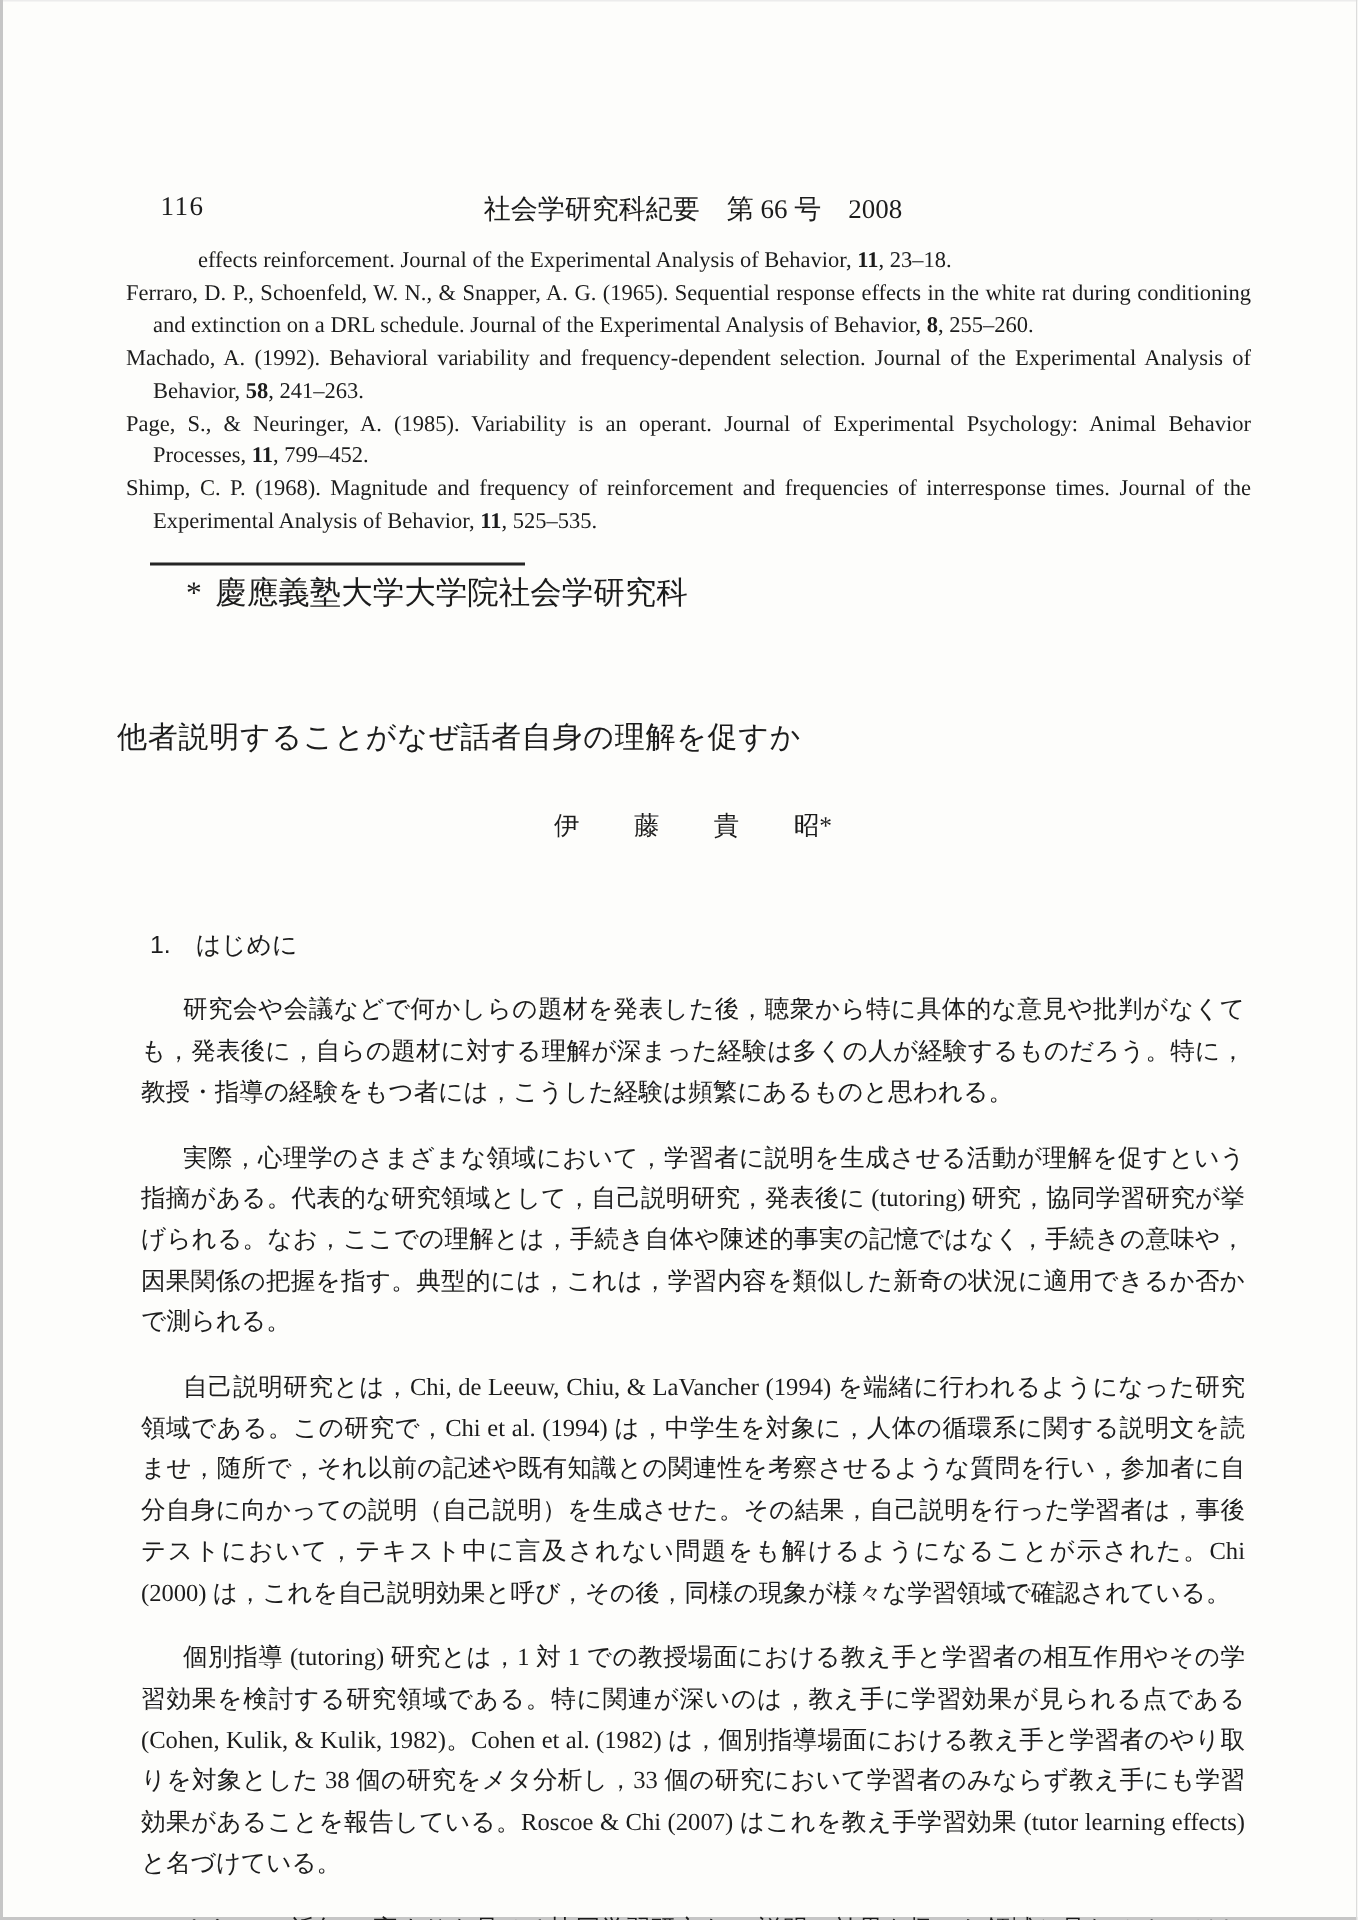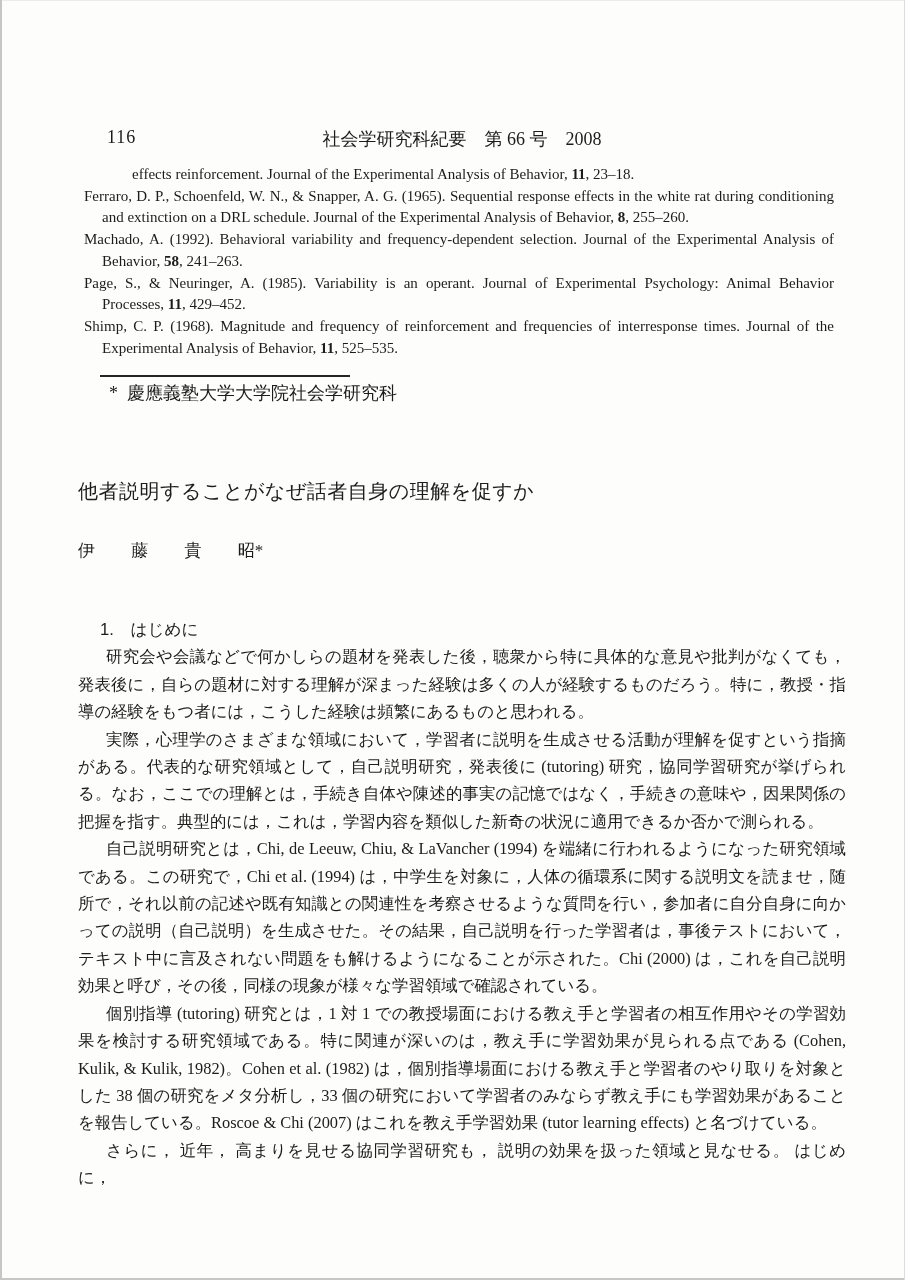--- a/index.html
+++ b/index.html
@@ -67,42 +67,43 @@
     position: absolute;
     top: 375px;
     left: 100px;
     width: 250px;
     height: 2px;
     background: #252525;
   }
   .footnote {
     position: absolute;
     top: 381px;
-    left: 109px;
-    font-size: 18px;
+    left: 124px;
+    font-size: 21px;
   }
   .fn-marker { margin-right: 9px; }
 
   
   .article-title {
     position: absolute;
     top: 478px;
     left: 78px;
     width: 768px;
     font-size: 20px;
     font-weight: normal;
     letter-spacing: 0.5px;
     margin: 0;
     white-space: nowrap;
   }
   .article-author {
     position: absolute;
     top: 539px;
     left: 78px;
     width: 768px;
+    text-align: center;
     font-size: 17px;
     word-spacing: 32px;
     white-space: nowrap;
   }
 
   
   .body-text {
     position: absolute;
     top: 616px;
     left: 78px;
@@ -113,39 +114,39 @@
   }
   .section-heading {
     font-size: 16.6px;
     font-weight: normal;
     font-family: "Liberation Sans", "DejaVu Sans", sans-serif;
     margin: 0;
     padding-left: 22px;
     line-height: 27.4px;
   }
   .body-para {
-    margin: 0;
+    margin: 16px;
     text-indent: 28px;
   }
 </style>
 </head>
 <body>
 
 <div class="page">
 
   <div class="running-header">
     <span class="page-number">116</span>
     <span class="journal-title">社会学研究科紀要　第 66 号　2008</span>
   </div>
 
   <div class="references" id="references">
       <div class="reference continuation"><span>effects reinforcement. </span><span class="italic">Journal of the Experimental Analysis of Behavior</span><span>, </span><span class="vol">11</span><span>, 23–18.</span></div>
       <div class="reference"><span>Ferraro, D. P., Schoenfeld, W. N., &amp; Snapper, A. G. (1965). Sequential response effects in the white rat during conditioning and extinction on a DRL schedule. </span><span class="italic">Journal of the Experimental Analysis of Behavior</span><span>, </span><span class="vol">8</span><span>, 255–260.</span></div>
       <div class="reference"><span>Machado, A. (1992). Behavioral variability and frequency-dependent selection. </span><span class="italic">Journal of the Experimental Analysis of Behavior</span><span>, </span><span class="vol">58</span><span>, 241–263.</span></div>
-      <div class="reference"><span>Page, S., &amp; Neuringer, A. (1985). Variability is an operant. </span><span class="italic">Journal of Experimental Psychology: Animal Behavior Processes</span><span>, </span><span class="vol">11</span><span>, 429–452.</span></div>
+      <div class="reference"><span>Page, S., &amp; Neuringer, A. (1985). Variability is an operant. </span><span class="italic">Journal of Experimental Psychology: Animal Behavior Processes</span><span>, </span><span class="vol">11</span><span>, 799–452.</span></div>
       <div class="reference"><span>Shimp, C. P. (1968). Magnitude and frequency of reinforcement and frequencies of interresponse times. </span><span class="italic">Journal of the Experimental Analysis of Behavior</span><span>, </span><span class="vol">11</span><span>, 525–535.</span></div>
     </div>
 
   <div class="footnote-rule"></div>
   <div class="footnote">
     <span class="fn-marker">*</span><span>慶應義塾大学大学院社会学研究科</span>
   </div>
 
   <h1 class="article-title">他者説明することがなぜ話者自身の理解を促すか</h1>
   <div class="article-author">伊 藤 貴 昭*</div>

